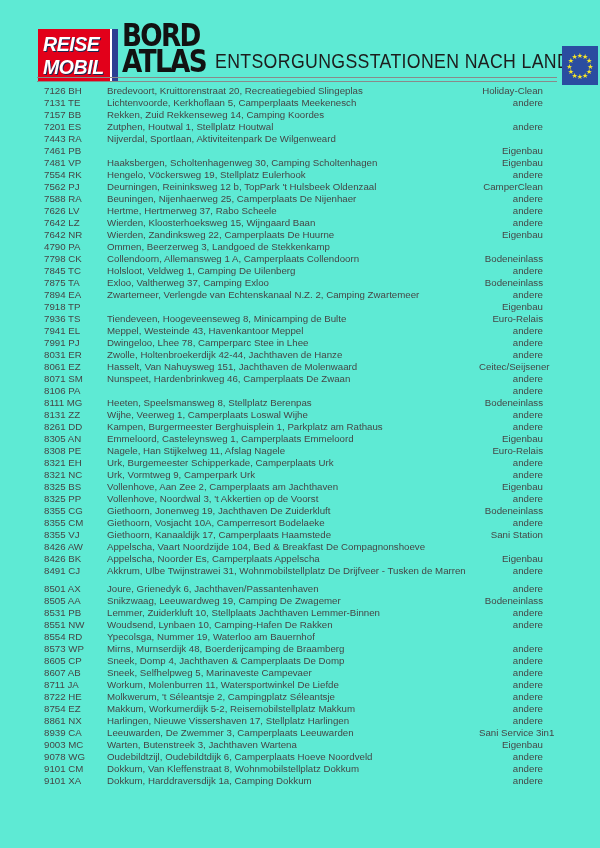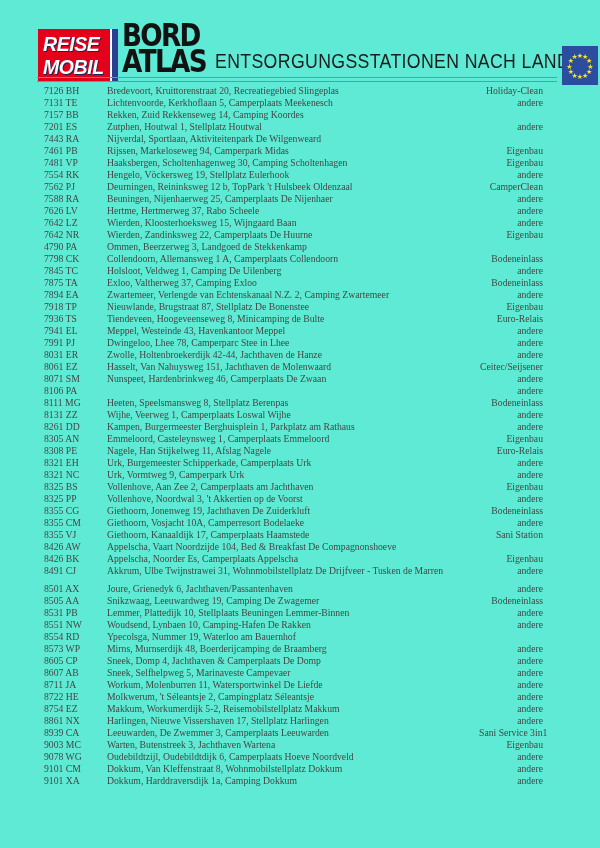--- a/index.html
+++ b/index.html
@@ -39,21 +39,21 @@
   .eu-flag{position:absolute;left:562px;top:46px;width:36px;height:39px;}
   .head-rule{
     position:absolute;left:37px;top:77px;width:520px;height:3px;
     border-top:1px solid #8a8a8a;border-bottom:1px solid #8a8a8a;
   }
   
   .station-table{
     position:absolute;left:44px;top:85px;width:499px;
     font-size:9.7px;color:#464646;
   }
-  .row{display:flex;align-items:flex-start;line-height:12px;font-family:Liberation Serif, serif;}
+  .row{display:flex;align-items:flex-start;line-height:12px;}
   .row.gap{margin-top:6px;}
   .c-code{width:63px;flex:none;white-space:nowrap;}
   .c-address{width:372px;flex:none;}
   .c-type{flex:1;text-align:right;white-space:nowrap;}
 </style>
 </head>
 <body>
 
 <div class="page">
 
@@ -113,21 +113,20 @@
         <div class="c-address">Zutphen, Houtwal 1, Stellplatz Houtwal</div>
         <div class="c-type">andere</div>
       </div>
       <div class="row">
         <div class="c-code">7443 RA</div>
         <div class="c-address">Nijverdal, Sportlaan, Aktiviteitenpark De Wilgenweard</div>
         <div class="c-type"></div>
       </div>
       <div class="row">
         <div class="c-code">7461 PB</div>
-        <div class="c-address">Rijssen, Markeloseweg 94, Camperpark Midas</div>
         <div class="c-type">Eigenbau</div>
       </div>
       <div class="row">
         <div class="c-code">7481 VP</div>
         <div class="c-address">Haaksbergen, Scholtenhagenweg 30, Camping Scholtenhagen</div>
         <div class="c-type">Eigenbau</div>
       </div>
       <div class="row">
         <div class="c-code">7554 RK</div>
         <div class="c-address">Hengelo, Vöckersweg 19, Stellplatz Eulerhook</div>
@@ -178,21 +177,20 @@
         <div class="c-address">Exloo, Valtherweg 37, Camping Exloo</div>
         <div class="c-type">Bodeneinlass</div>
       </div>
       <div class="row">
         <div class="c-code">7894 EA</div>
         <div class="c-address">Zwartemeer, Verlengde van Echtenskanaal N.Z. 2, Camping Zwartemeer</div>
         <div class="c-type">andere</div>
       </div>
       <div class="row">
         <div class="c-code">7918 TP</div>
-        <div class="c-address">Nieuwlande, Brugstraat 87, Stellplatz De Bonenstee</div>
         <div class="c-type">Eigenbau</div>
       </div>
       <div class="row">
         <div class="c-code">7936 TS</div>
         <div class="c-address">Tiendeveen, Hoogeveenseweg 8, Minicamping de Bulte</div>
         <div class="c-type">Euro-Relais</div>
       </div>
       <div class="row">
         <div class="c-code">7941 EL</div>
         <div class="c-address">Meppel, Westeinde 43, Havenkantoor Meppel</div>
@@ -302,21 +300,21 @@
         <div class="c-address">Joure, Grienedyk 6, Jachthaven/Passantenhaven</div>
         <div class="c-type">andere</div>
       </div>
       <div class="row">
         <div class="c-code">8505 AA</div>
         <div class="c-address">Snikzwaag, Leeuwardweg 19, Camping De Zwagemer</div>
         <div class="c-type">Bodeneinlass</div>
       </div>
       <div class="row">
         <div class="c-code">8531 PB</div>
-        <div class="c-address">Lemmer, Plattedijk 10, Stellplaats Beuningen Lemmer-Binnen</div>
+        <div class="c-address">Lemmer, Zuiderkluft 10, Stellplaats Jachthaven Lemmer-Binnen</div>
         <div class="c-type">andere</div>
       </div>
       <div class="row">
         <div class="c-code">8551 NW</div>
         <div class="c-address">Woudsend, Lynbaen 10, Camping-Hafen De Rakken</div>
         <div class="c-type">andere</div>
       </div>
       <div class="row">
         <div class="c-code">8554 RD</div>
         <div class="c-address">Ypecolsga, Nummer 19, Waterloo am Bauernhof</div>

